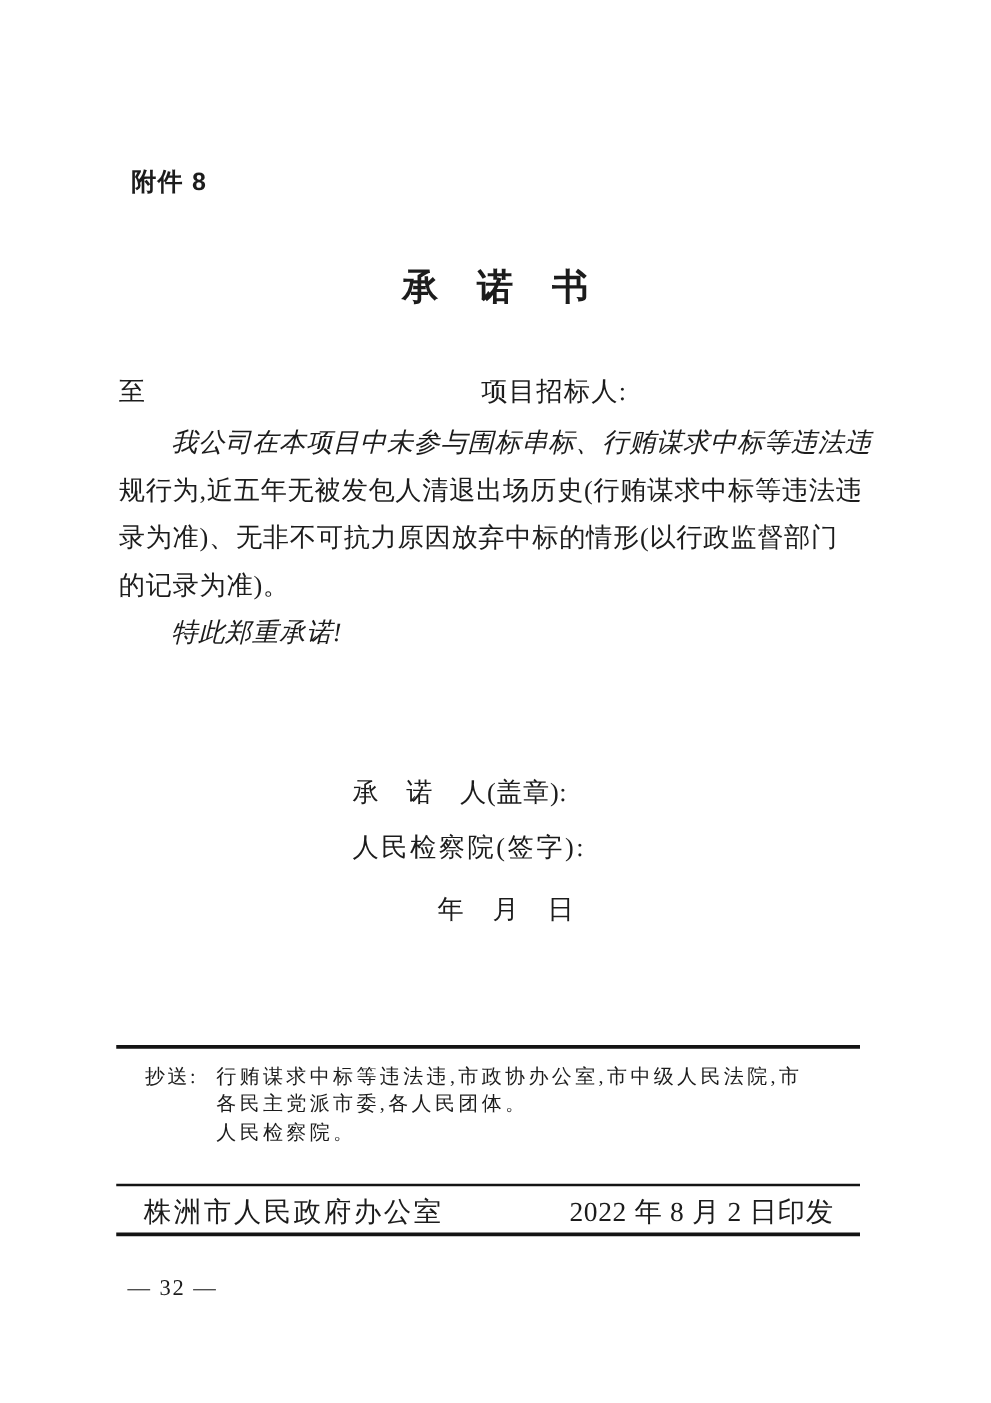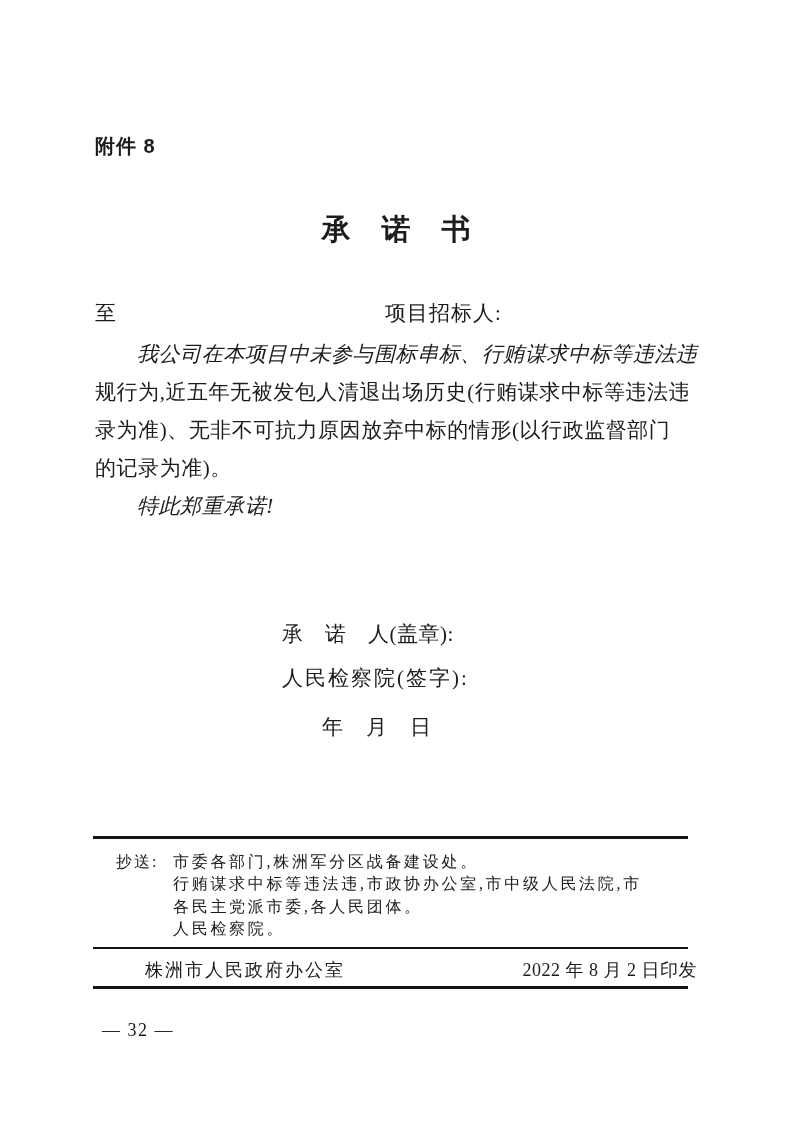--- a/index.html
+++ b/index.html
@@ -4,21 +4,21 @@
 <style>
   html,body { margin:0; padding:0; background:#ffffff; }
   .page {
     position:relative; width:793px; height:1122px; background:#ffffff;
     overflow:hidden; color:#1c1c1c;
     font-family:"Liberation Serif","DejaVu Serif",serif;
   }
   .abs { position:absolute; }
 
   .attachment {
-    left:95px; top:134px; font-size:20px; font-weight:700;
+    left:105px; top:134px; font-size:20px; font-weight:700;
     font-family:"Liberation Sans","DejaVu Sans",sans-serif;
     letter-spacing:1px; line-height:25px;
   }
   .title {
     left:0; top:213px; width:793px; text-align:center;
     font-size:29px; font-weight:700; line-height:37px; letter-spacing:1px;font-family:Liberation Mono, monospace;
   }
   .salutation {
     left:95px; top:300px; width:605px; font-size:21px; line-height:27px;
   }
@@ -27,39 +27,39 @@
   .bodytext {
     left:95px; top:335px; width:612px; font-size:21px;
     letter-spacing:0.55px; line-height:38px;
   }
   .bodytext .bline { height:38px; white-space:nowrap; }
   .indent { text-indent:42px;font-style:italic; }
 
   .sig { font-size:21px; line-height:27px; white-space:nowrap; }
   .sig1 { left:282px; top:621px; letter-spacing:0.5px; }
   .sig2 { left:282px; top:665px; letter-spacing:2px; }
-  .sig3 { left:322px; top:714px; letter-spacing:1px; }
+  .sig3 { left:350px; top:714px; letter-spacing:1px; }
 
   .rule { left:93px; width:595px; background:#141414; }
   .rule1 { top:836px; height:3px; }
   .rule2 { top:947px; height:2px; }
   .rule3 { top:986px; height:3px; }
 
   .ccblock {
     left:116px; top:851px; width:572px; font-size:16px;
     line-height:22.4px; letter-spacing:2.7px;
   }
   .ccblock .cc-label { position:absolute; left:0; top:0; letter-spacing:2px; }
   .ccblock .cc-lines { padding-left:57px; }
   .cc-line { white-space:nowrap; }
 
   .issuerline {
     left:115px; top:958px; width:552px; display:flex;
     justify-content:space-between; align-items:flex-start;
-    font-size:18px; line-height:24px;margin-left:30px;
+    font-size:22px; line-height:24px;
   }
   .issuer { letter-spacing:2px; white-space:nowrap; }
   .issuedate { letter-spacing:0.5px; white-space:nowrap; }
 
   .pageno { left:102px; top:1019px; font-size:18px; letter-spacing:1.5px; line-height:23px; }
 </style>
 </head>
 <body>
 
 <div class="page">
@@ -83,21 +83,20 @@
 
   <div class="abs sig sig1">承　诺　人(盖章):</div>
   <div class="abs sig sig2">人民检察院(签字):</div>
   <div class="abs sig sig3">年　月　日</div>
 
   <div class="abs rule rule1"></div>
 
   <div class="abs ccblock">
     <span class="cc-label">抄送:</span>
     <div class="cc-lines">
-      <div class="cc-line">市委各部门,株洲军分区战备建设处。</div>
       <div class="cc-line">行贿谋求中标等违法违,市政协办公室,市中级人民法院,市</div>
       <div class="cc-line">各民主党派市委,各人民团体。</div>
       <div class="cc-line">人民检察院。</div>
     </div>
   </div>
 
   <div class="abs rule rule2"></div>
 
   <div class="abs issuerline">
     <span class="issuer">株洲市人民政府办公室</span>

